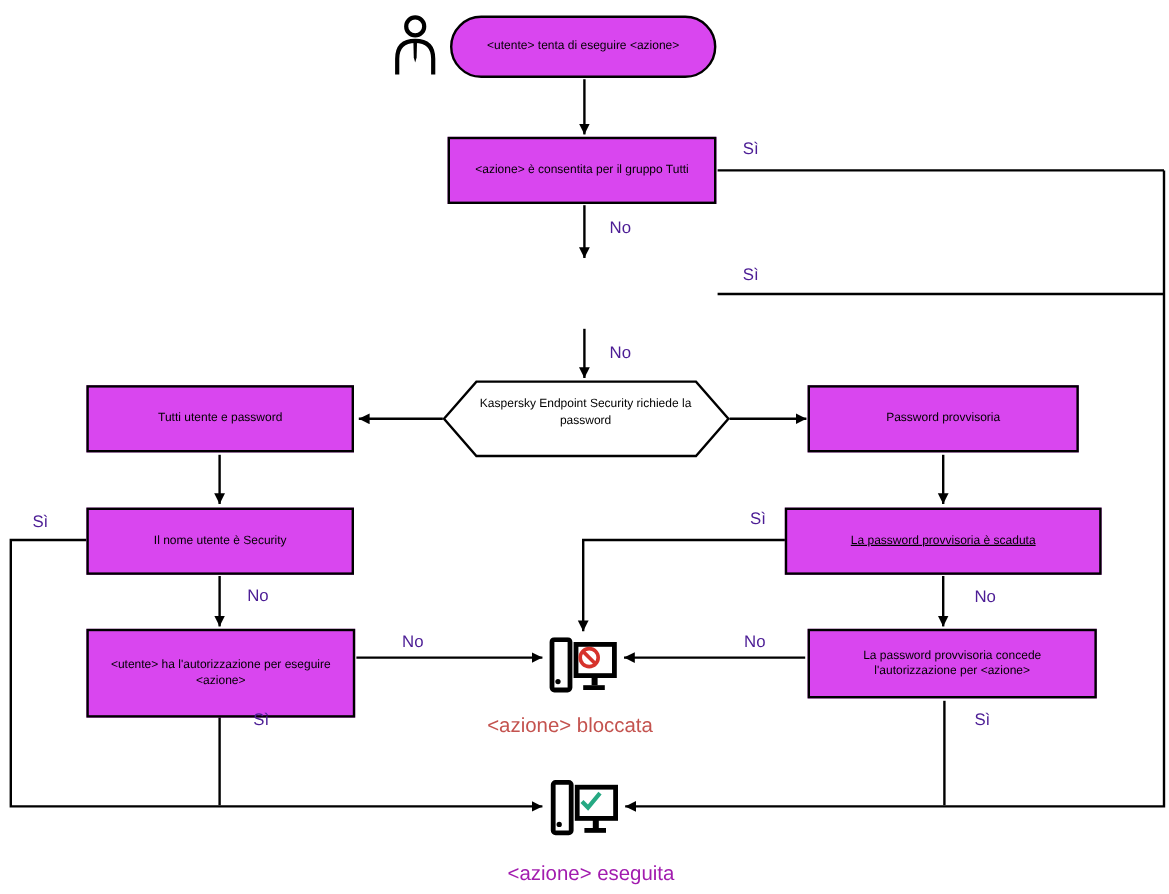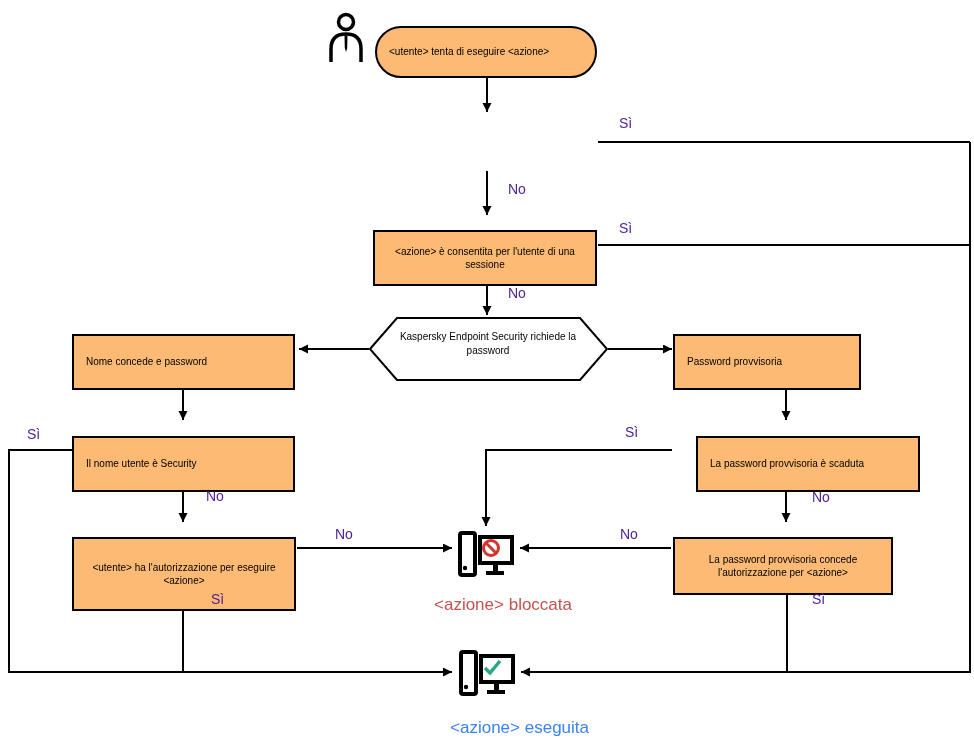--- a/index.html
+++ b/index.html
@@ -4,35 +4,34 @@
 <style>
   html,body { margin:0; padding:0; background:#fff; }
   .canvas {
     position:relative; width:974px; height:745px; background:#ffffff;
     font-family:"Liberation Sans", sans-serif; color:#000; overflow:hidden;
   }
   svg.wires { position:absolute; left:0; top:0; width:974px; height:745px; }
   svg.wires path.wire { stroke:#000000; stroke-width:2; fill:none; }
   svg.wires polygon.hex { fill:#ffffff; stroke:#000000; stroke-width:2; }
   .node {
-    position:absolute; border:2px solid #000; background:#fdba74;
-    display:flex; align-items:center; justify-content:flex-start;
+    position:absolute; border:2px solid #000; background:#d946ef;
+    display:flex; align-items:center; justify-content:center;
     text-align:center; font-size:10px; line-height:1.35; box-sizing:border-box;
     padding:2px 12px;
-    margin-top:13px;
   }
   .oval { border-radius:27px; }
   .hex-text {
     position:absolute; display:flex; align-items:flex-start; justify-content:center;
     text-align:center; font-size:10px; line-height:1.35; box-sizing:border-box;
   }
   .lbl { position:absolute; font-size:14px; color:#4c1d95; }
-  .outcome { position:absolute; font-size:17px; text-align:right; }
+  .outcome { position:absolute; font-size:17px; text-align:left; }
   .outcome.blocked  { color:#c4534f; }
-  .outcome.executed { color:#3b82f6; }
+  .outcome.executed { color:#a21caf; }
   .icon { position:absolute; }
 </style>
 </head>
 <body>
 
 <div class="canvas">
 
   <svg class="wires" viewBox="0 0 974 745">
     <defs>
       <marker id="arr" markerWidth="11" markerHeight="11" refX="9" refY="4.5" orient="auto" markerUnits="userSpaceOnUse">
@@ -69,50 +68,50 @@
   <svg class="icon" style="left:328px; top:12px;" width="36" height="52" viewBox="0 0 36 52">
     <circle cx="18" cy="10" r="7.5" fill="none" stroke="#000" stroke-width="3.5"></circle>
     <path d="M3,50 V37 Q3,22 18,22 Q33,22 33,37 V50" fill="none" stroke="#000" stroke-width="3.5"></path>
     <polygon points="16.5,23.5 19.5,23.5 19.2,36 18,40 16.8,36" fill="#000"></polygon>
   </svg>
 
   <div class="node oval" style="left:375px; top:13px; width:222px; height:52px;">
     <span>&lt;utente&gt; tenta di eseguire &lt;azione&gt;</span>
   </div>
 
+  <div class="node" style="left:373px; top:114px; width:224px; height:56px;">
+    <span>&lt;azione&gt; è consentita per il gruppo Tutti</span>
+  </div>
 
-  <div class="node" style="left:373px; top:217px; width:224px; height:56px;">
-    <span>&lt;azione&gt; è consentita per l'utente di una sessione</span>
-  </div>
 
   <div class="hex-text" style="left:395px; top:330px; width:186px; height:38px;">
     <span>Kaspersky Endpoint Security richiede la password</span>
   </div>
 
   <div class="node" style="left:72px; top:321px; width:223px; height:56px;">
-    <span>Nome concede e password</span>
+    <span>Tutti utente e password</span>
   </div>
 
   <div class="node" style="left:72px; top:423px; width:223px; height:56px;">
     <span>Il nome utente è Security</span>
   </div>
 
   <div class="node" style="left:72px; top:524px; width:224px; height:74px;">
     <span>&lt;utente&gt; ha l'autorizzazione per eseguire &lt;azione&gt;</span>
   </div>
 
-  <div class="node" style="left:673px; top:321px; width:188px; height:56px;">
+  <div class="node" style="left:673px; top:321px; width:226px; height:56px;">
     <span>Password provvisoria</span>
   </div>
 
-  <div class="node" style="left:696px; top:423px; width:224px; height:56px;">
+  <div class="node" style="left:654px; top:423px; width:264px; height:56px;text-decoration:underline;">
     <span>La password provvisoria è scaduta</span>
   </div>
 
-  <div class="node" style="left:673px; top:524px; width:220px; height:58px;">
+  <div class="node" style="left:673px; top:524px; width:241px; height:58px;">
     <span>La password provvisoria concede l'autorizzazione per &lt;azione&gt;</span>
   </div>
 
   <div class="lbl" style="left:619px; top:115px;">Sì</div>
   <div class="lbl" style="left:508px; top:181px;">No</div>
   <div class="lbl" style="left:619px; top:220px;">Sì</div>
   <div class="lbl" style="left:508px; top:285px;">No</div>
   <div class="lbl" style="left:27px;  top:426px;">Sì</div>
   <div class="lbl" style="left:206px; top:488px;">No</div>
   <div class="lbl" style="left:335px; top:526px;">No</div>

